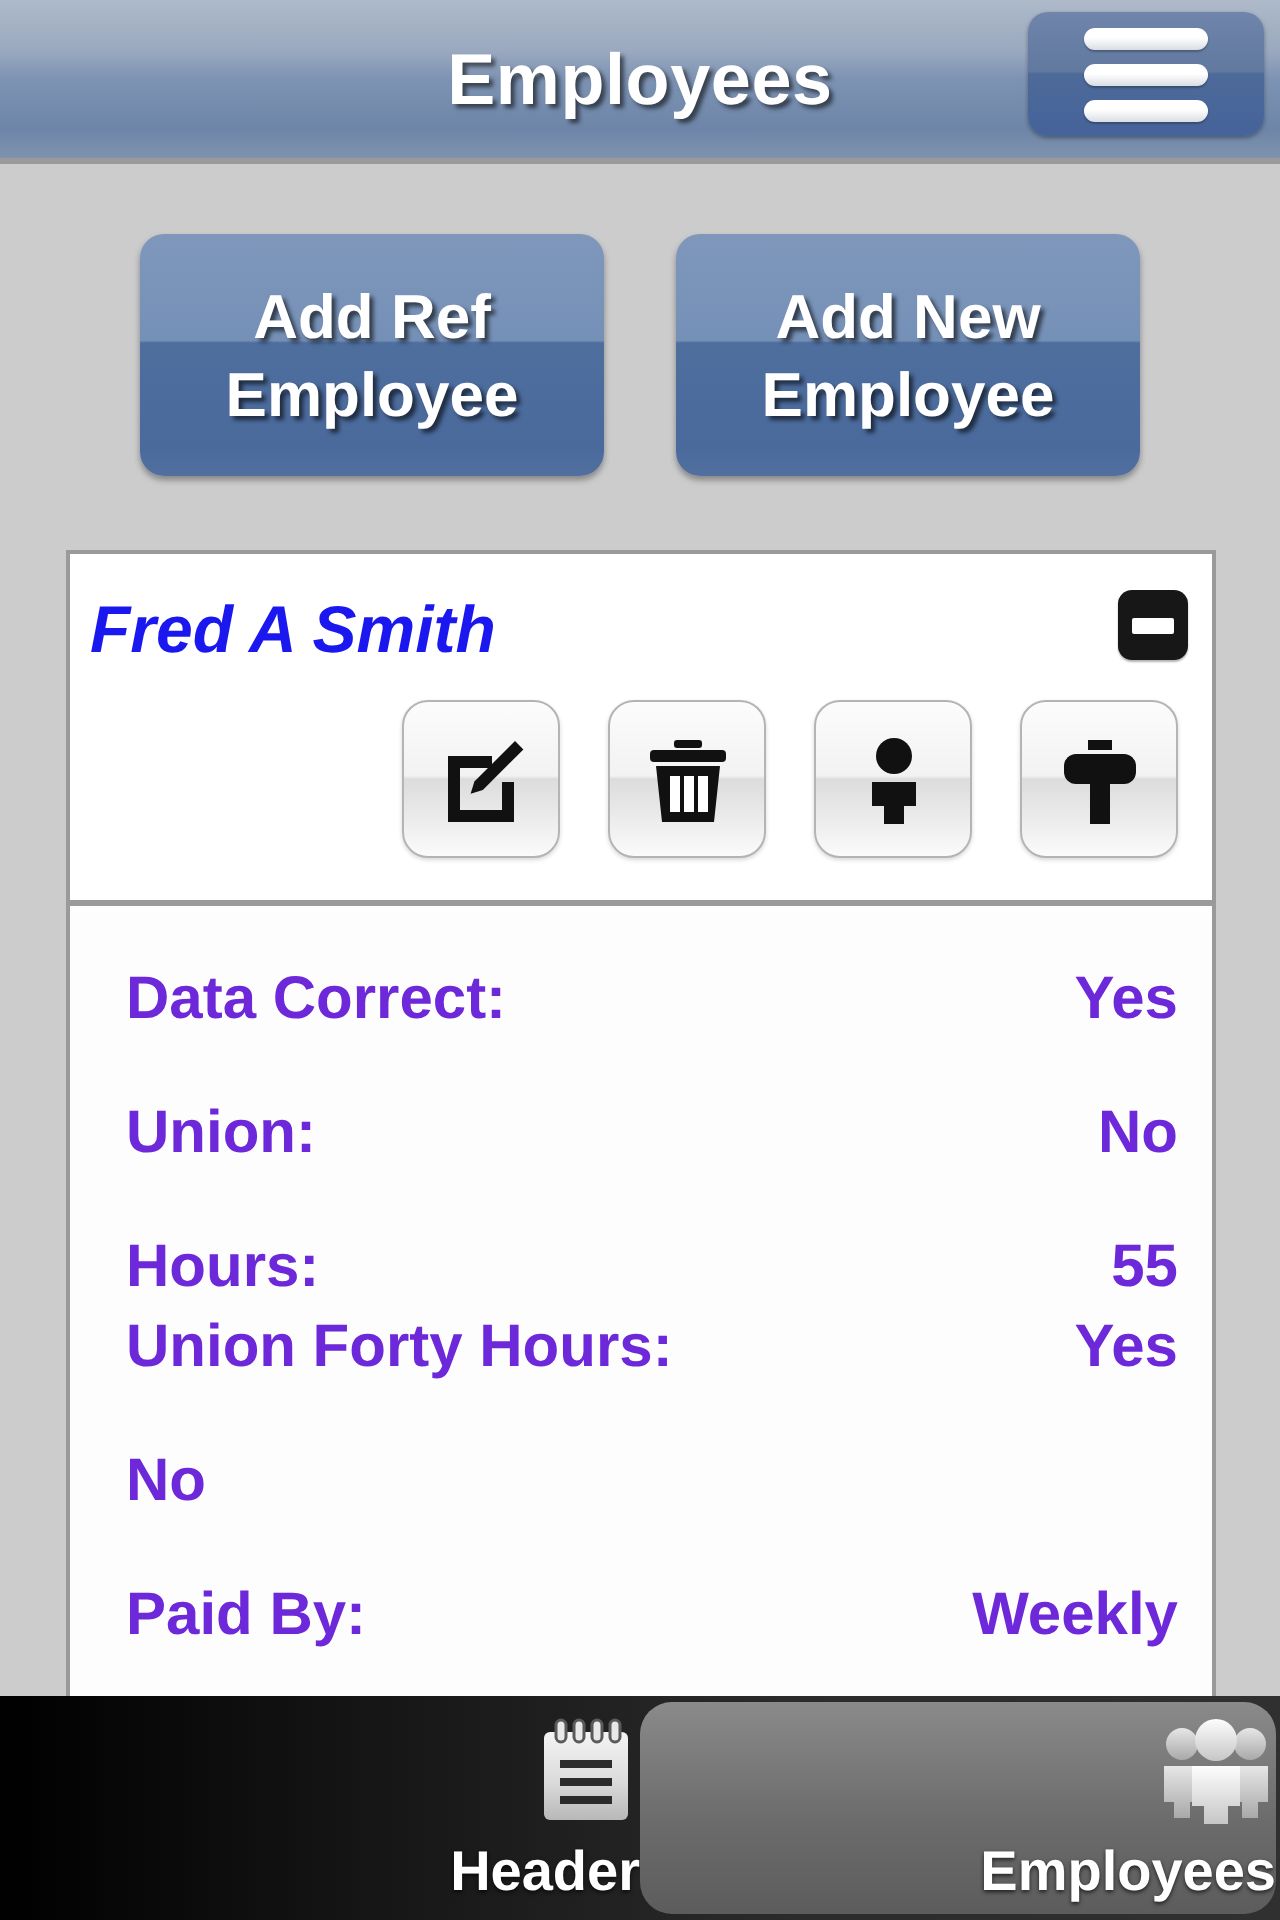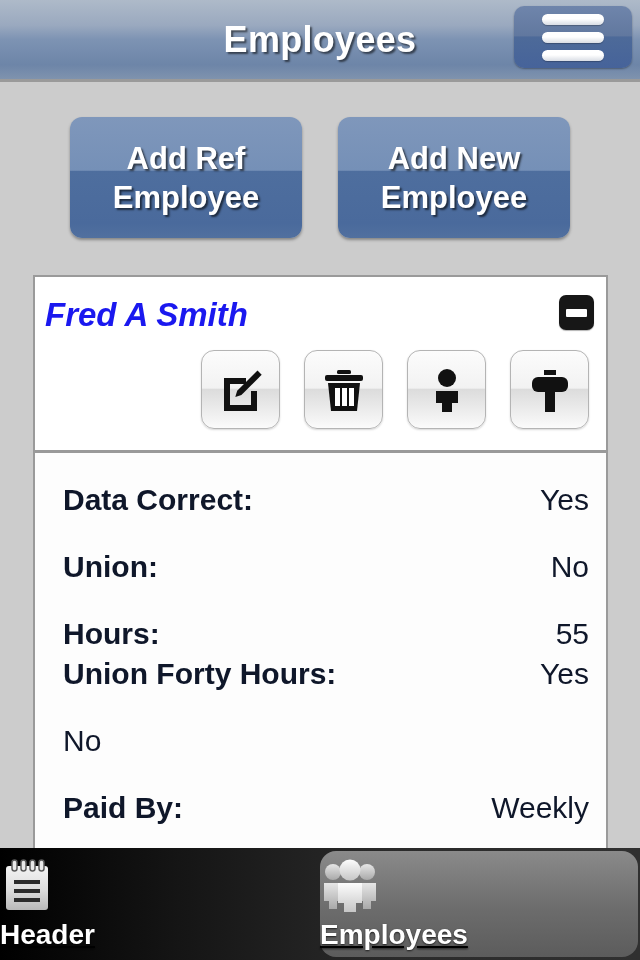--- a/index.html
+++ b/index.html
@@ -193,29 +193,29 @@
   .card-body {
     padding: 0 0 0 0;
   }
 
   .data-row {
     display: flex;
     align-items: flex-start;
     justify-content: space-between;
     padding: 0 17px 0 28px;
     font-size: 30px;
-    color: #0f172a;
+    color: #6d28d9;
     line-height: 40px;
   }
   .data-row .lbl {
     font-weight: bold;
     max-width: 330px;
   }
   .data-row .val {
-    font-weight: normal;
+    font-weight: bold;
     text-align: right;
     white-space: nowrap;
   }
 
   .row-pad-top  { padding-top: 27px; }
   .row-pad-tight { padding-top: 0; }
 
   
   .tabbar {
     position: absolute;
@@ -234,24 +234,23 @@
     justify-content: center;
     gap: 4px;
     cursor: pointer;
     position: relative;
   }
   .tab-inner {
     width: 100%;
     height: 100%;
     display: flex;
     flex-direction: column;
-    align-items: flex-start;
+    align-items: flex-end;
     justify-content: center;
     gap: 0;
-    text-decoration: underline;
   }
   .tab.active .tab-inner {
     background: linear-gradient(to bottom, #8a8a8a 0%, #6c6c6c 55%, #5c5c5c 100%);
     border-radius: 16px;
     margin: 3px 2px 3px 0;
     width: calc(100% - 2px);
     height: calc(100% - 6px);
   }
   .tab-label {
     font-size: 28px;

